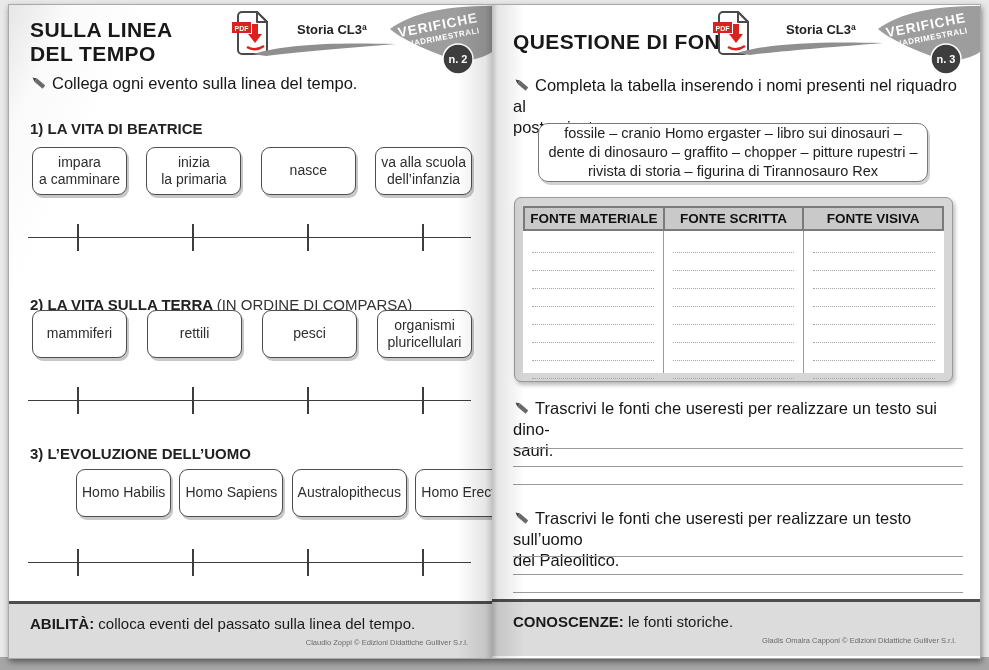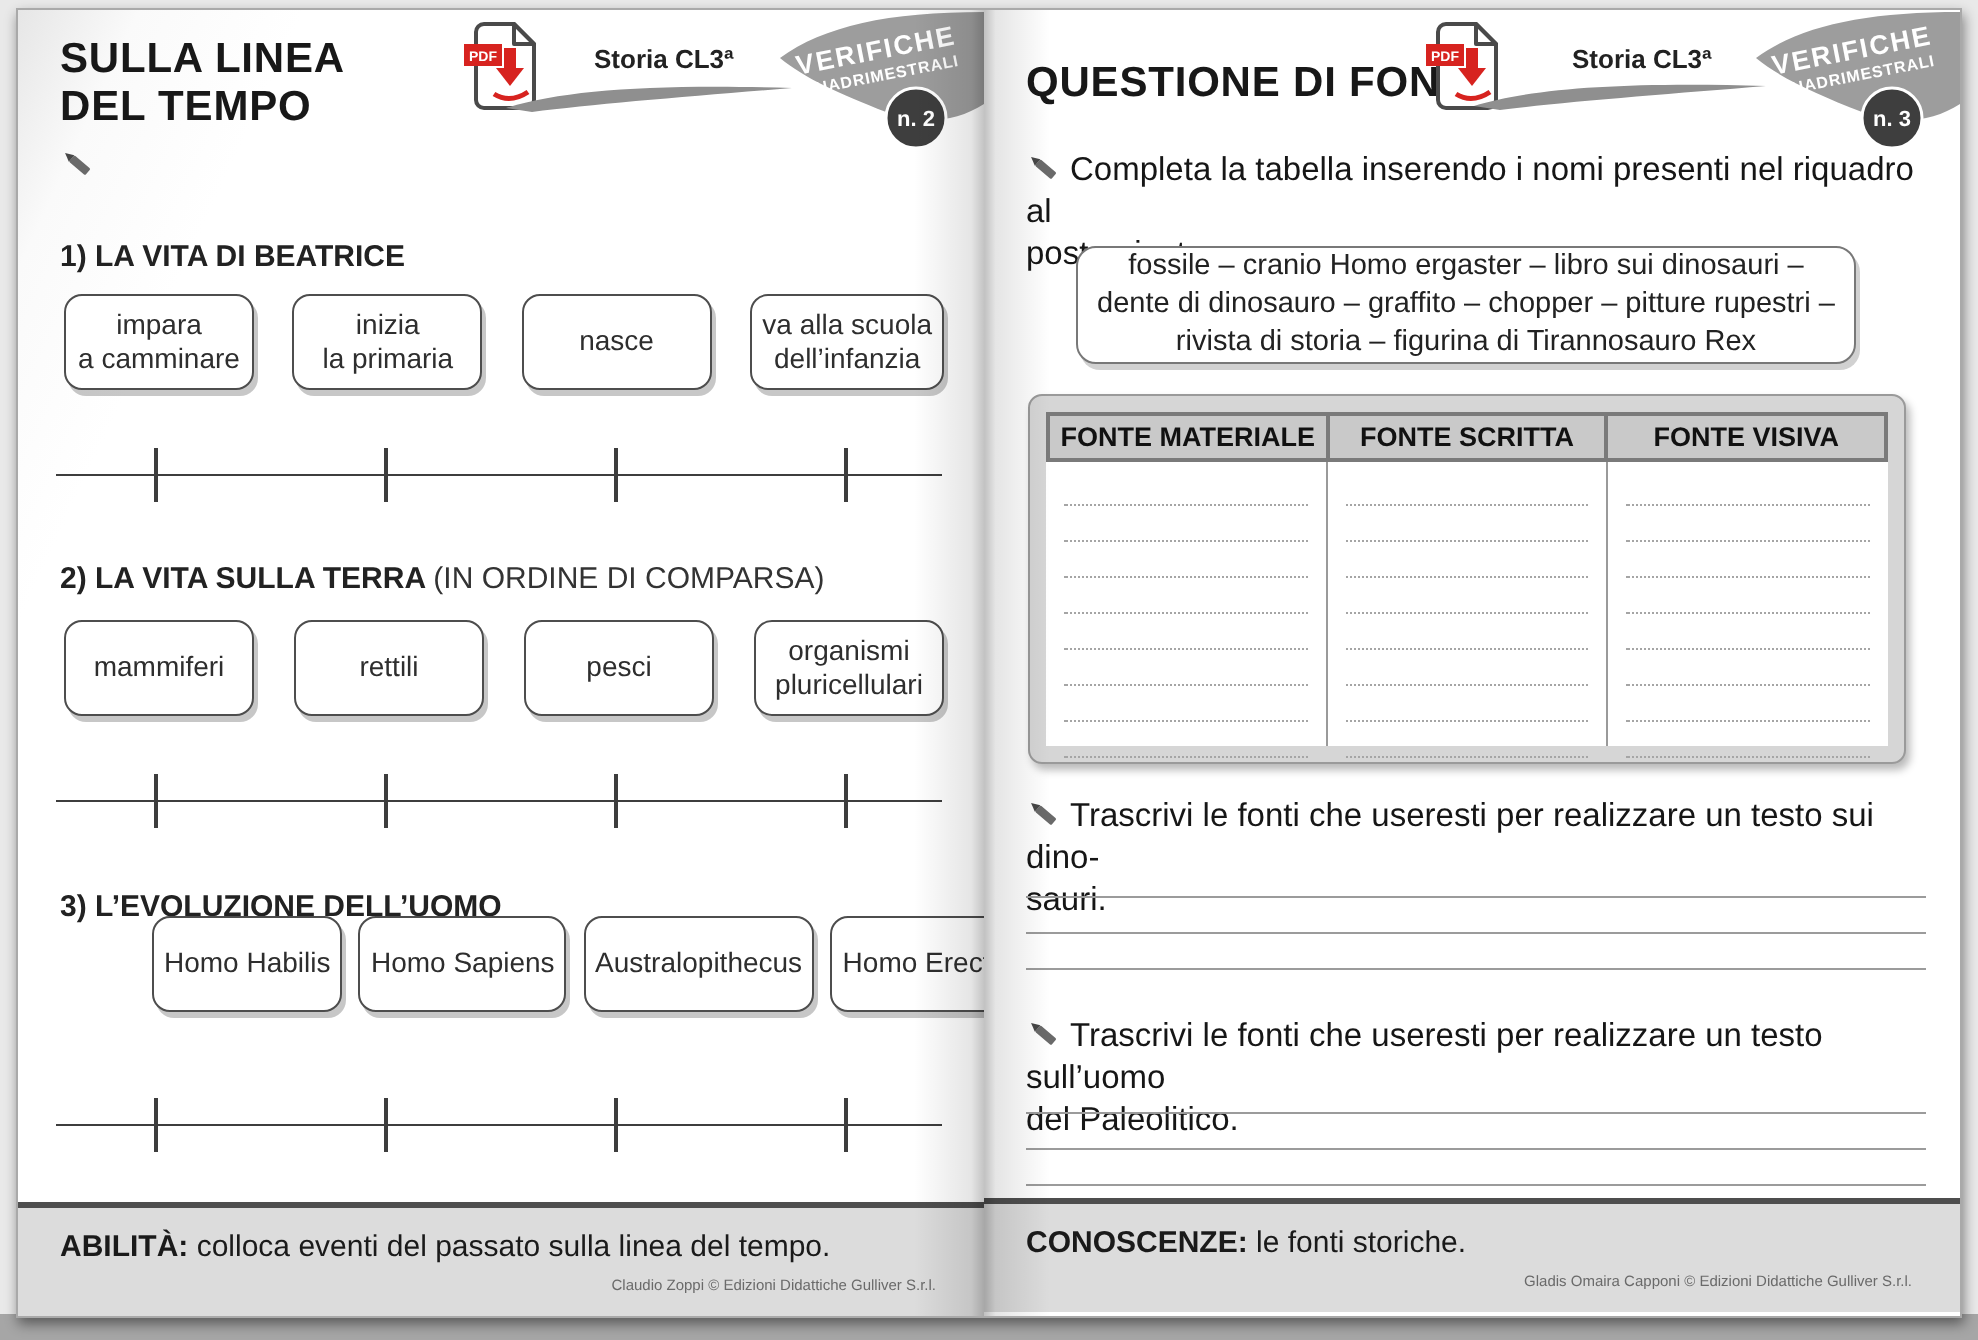--- a/index.html
+++ b/index.html
@@ -94,21 +94,21 @@
         <circle cx="76" cy="54" r="15" fill="#3e3e3e" stroke="#fff" stroke-width="1.5"></circle>
         <text x="76" y="58" text-anchor="middle" font-size="11" font-weight="bold" fill="#fff">n. 2</text>
       </svg>
 
       <div class="abs instr" style="left:21px;top:68px;width:445px;">
         <svg class="pencil" width="17" height="17" viewBox="0 0 24 24">
           <g transform="rotate(40 12 12)">
             <rect x="7" y="9" width="15" height="6" rx="1" fill="#6a6a6a"></rect>
             <path d="M7,9 L1,12 L7,15 Z" fill="#474747"></path>
           </g>
-        </svg>
+        </svg><span>Collega ogni evento sulla linea del tempo.</span>
       </div>
 
       <div class="abs sec-h" style="left:21px;top:115px;">
         <span>1) LA VITA DI BEATRICE</span>
         <span class="note"></span>
       </div>
       <div class="abs box-row" style="top:142px;">
         <div class="box pre">impara
 a camminare</div>
         <div class="box pre">inizia
@@ -118,21 +118,21 @@
 dell’infanzia</div>
       </div>
       <div class="abs timeline" style="top:219px;">
         <div class="tl-line"></div>
         <div class="tick" style="left:11%;"></div>
         <div class="tick" style="left:37%;"></div>
         <div class="tick" style="left:63%;"></div>
         <div class="tick" style="left:89%;"></div>
       </div>
 
-      <div class="abs sec-h" style="left:21px;top:276px;">
+      <div class="abs sec-h" style="left:21px;top:291px;">
         <span>2) LA VITA SULLA TERRA</span>
         <span class="note">(IN ORDINE DI COMPARSA)</span>
       </div>
       <div class="abs box-row" style="top:305px;">
         <div class="box pre">mammiferi</div>
         <div class="box pre">rettili</div>
         <div class="box pre">pesci</div>
         <div class="box pre">organismi
 pluricellulari</div>
       </div>
@@ -141,21 +141,21 @@
         <div class="tick" style="left:11%;"></div>
         <div class="tick" style="left:37%;"></div>
         <div class="tick" style="left:63%;"></div>
         <div class="tick" style="left:89%;"></div>
       </div>
 
       <div class="abs sec-h" style="left:21px;top:440px;">
         <span>3) L’EVOLUZIONE DELL’UOMO</span>
         <span class="note"></span>
       </div>
-      <div class="abs box-row" style="top:453px;padding-left:44px;">
+      <div class="abs box-row" style="top:464px;padding-left:44px;">
         <div class="box pre">Homo Habilis</div>
         <div class="box pre">Homo Sapiens</div>
         <div class="box pre">Australopithecus</div>
         <div class="box pre">Homo Erectus</div>
       </div>
       <div class="abs timeline" style="top:544px;">
         <div class="tl-line"></div>
         <div class="tick" style="left:11%;"></div>
         <div class="tick" style="left:37%;"></div>
         <div class="tick" style="left:63%;"></div>

